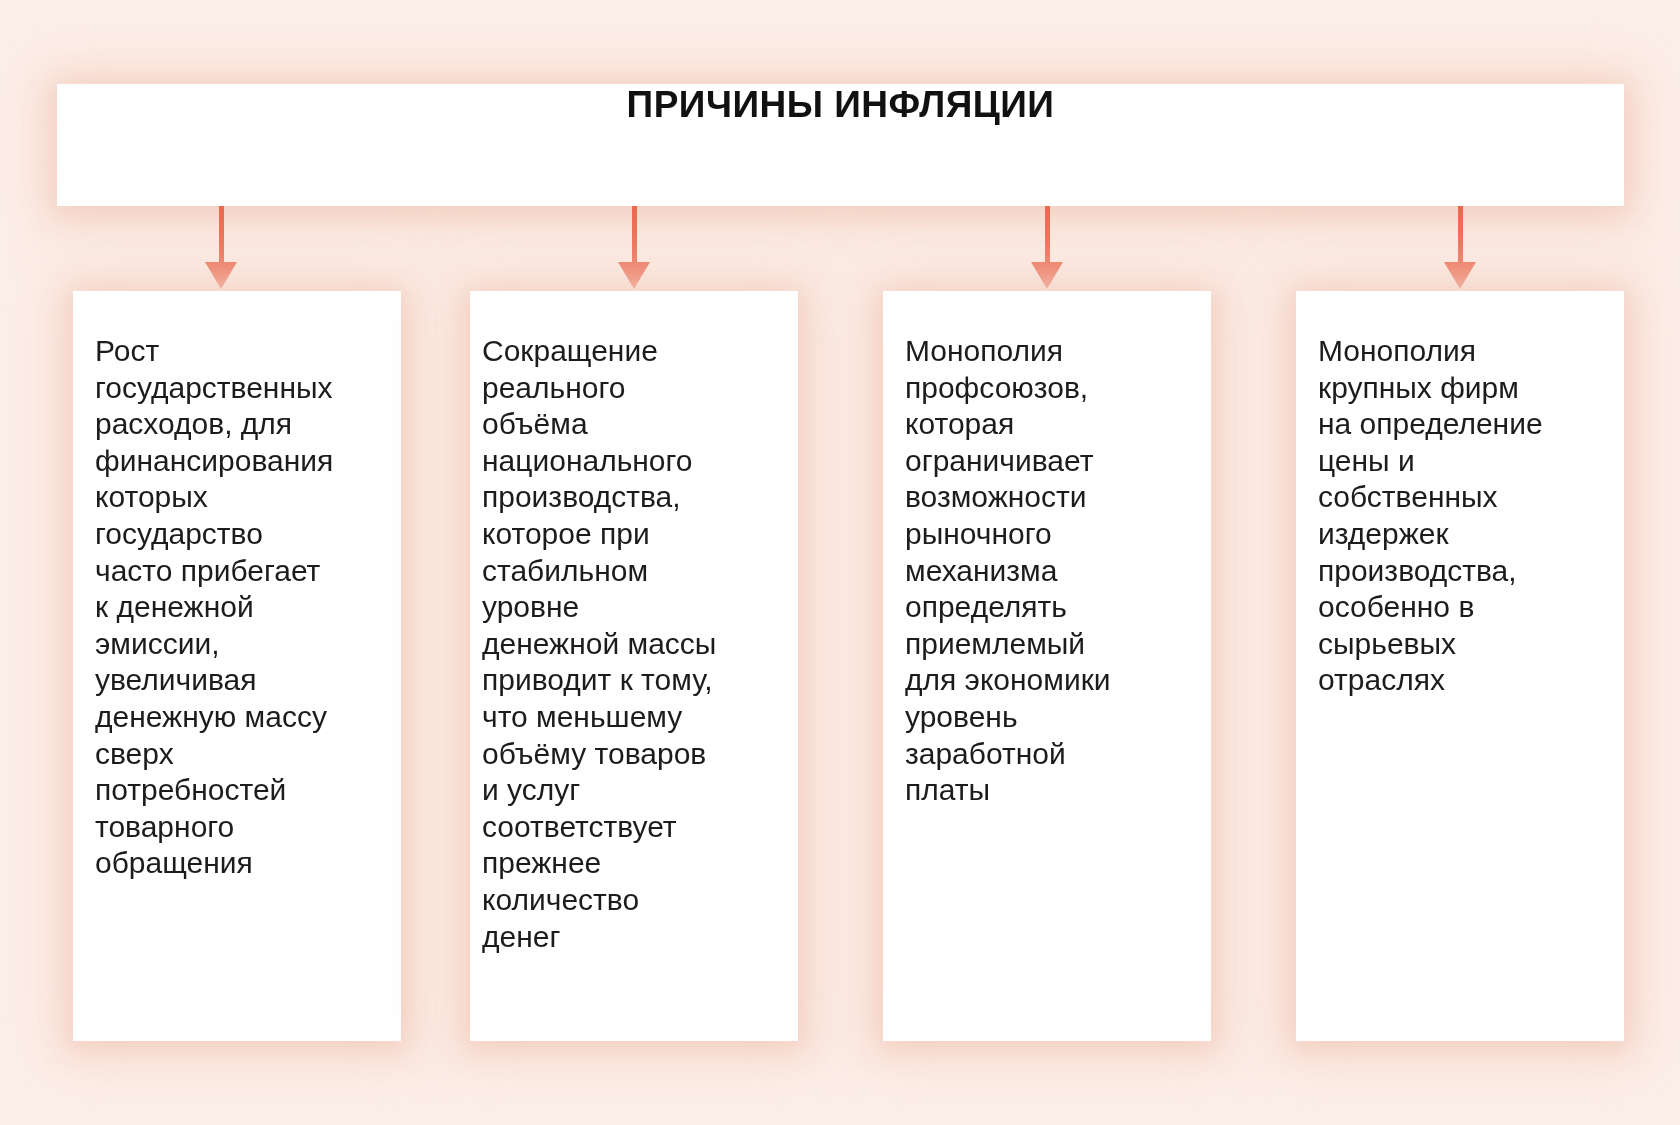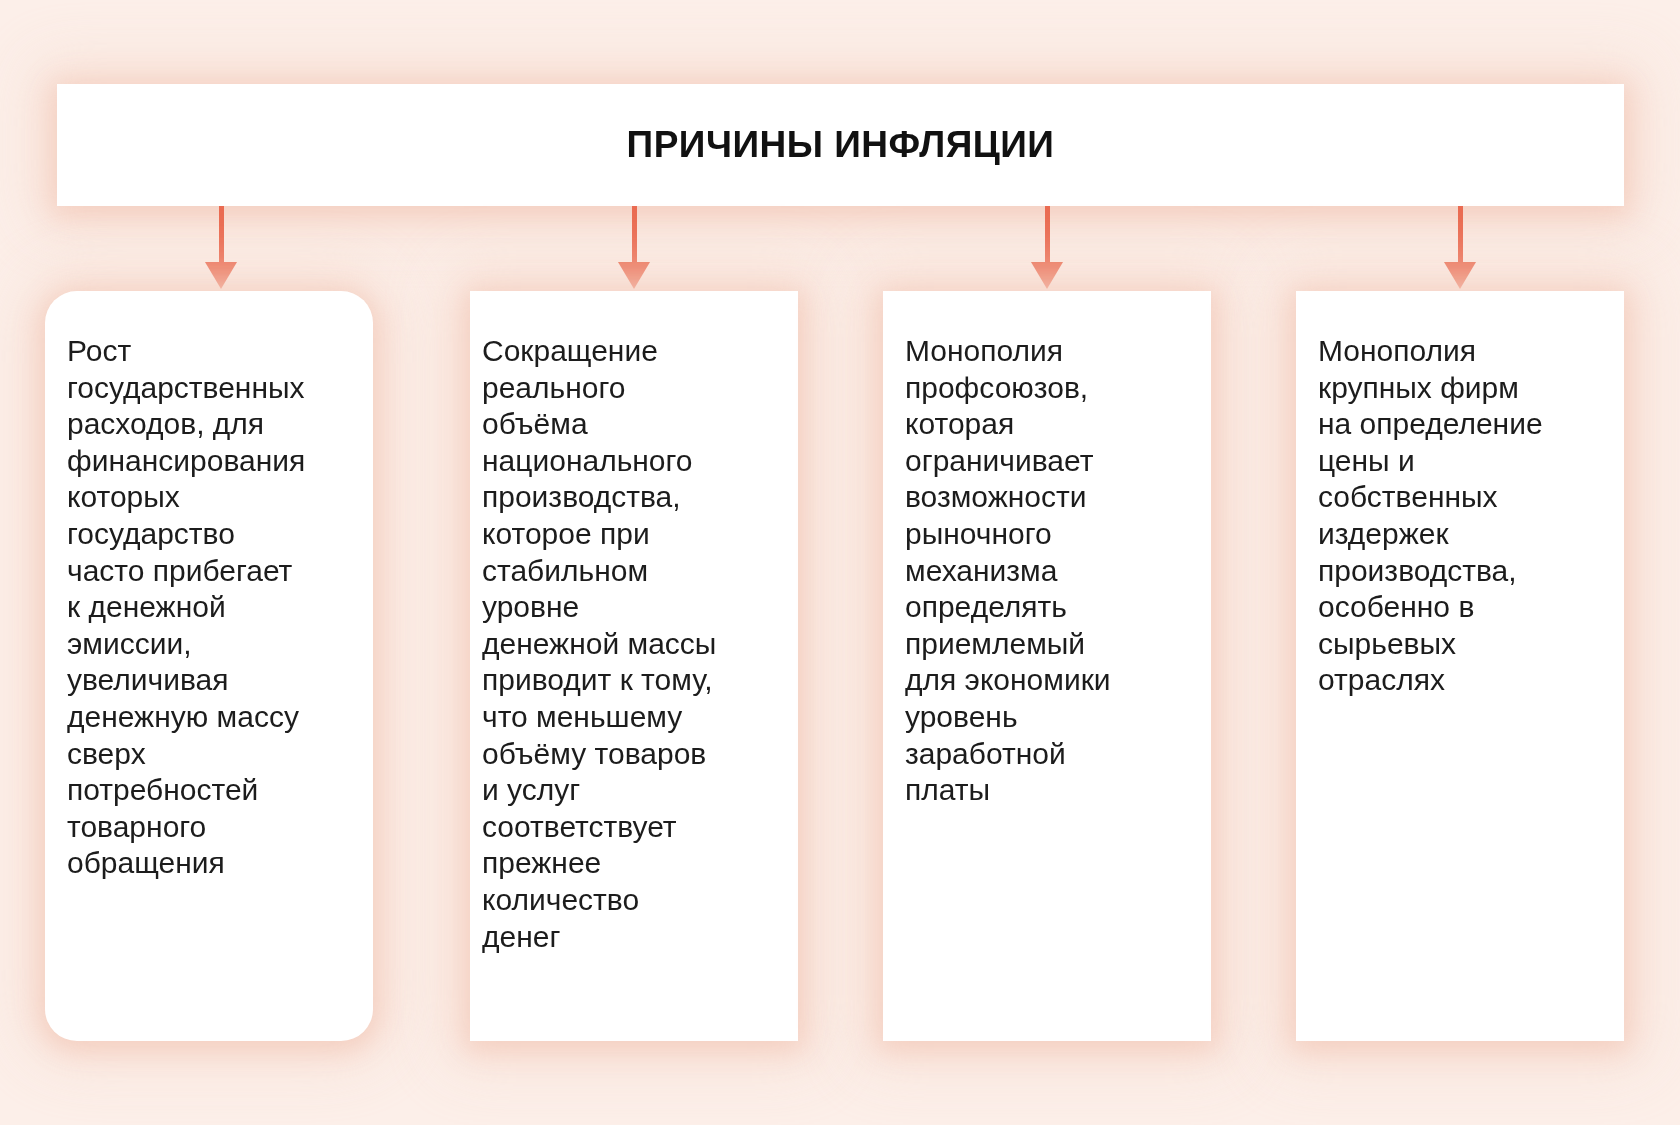--- a/index.html
+++ b/index.html
@@ -22,21 +22,21 @@
     color:var(--text);
   }
   .panel{
     position:absolute;
     background:var(--box-bg);
     box-shadow:0 4px 26px 6px var(--halo), 0 0 60px 22px var(--halo-soft);
   }
   .title-box{
     left:57px; top:84px;
     width:1567px; height:122px;
-    display:flex; align-items:center; justify-content:center;
+    display:flex; align-items:flex-start; justify-content:center;
   }
   .title-text{
     font-size:37px;
     font-weight:700;
     letter-spacing:0.5px;
     color:var(--title-text);
     white-space:nowrap;
   }
   .arrow{
     position:absolute;
@@ -61,21 +61,21 @@
     top:291px;
     width:328px; height:750px;
     padding:42px 28px 24px 22px;
   }
   .cause-text{
     font-size:30px;
     line-height:36.6px;
     white-space:pre-line;
     color:var(--text);
   }
-  .cb1{left:45px;border-radius:32px;}  .cb2{left:470px;padding-left:12px;}  .cb3{left:883px;}  .cb4{left:1296px;}
+  .cb1{left:73px;}  .cb2{left:470px;padding-left:12px;}  .cb3{left:883px;}  .cb4{left:1296px;}
   .ar1{left:205px;} .ar2{left:618px;} .ar3{left:1031px;} .ar4{left:1444px;}
 </style>
 </head>
 <body>
 
 <div class="panel title-box">
   <div class="title-text">ПРИЧИНЫ ИНФЛЯЦИИ</div>
 </div>
 
 <div class="arrow ar1">

